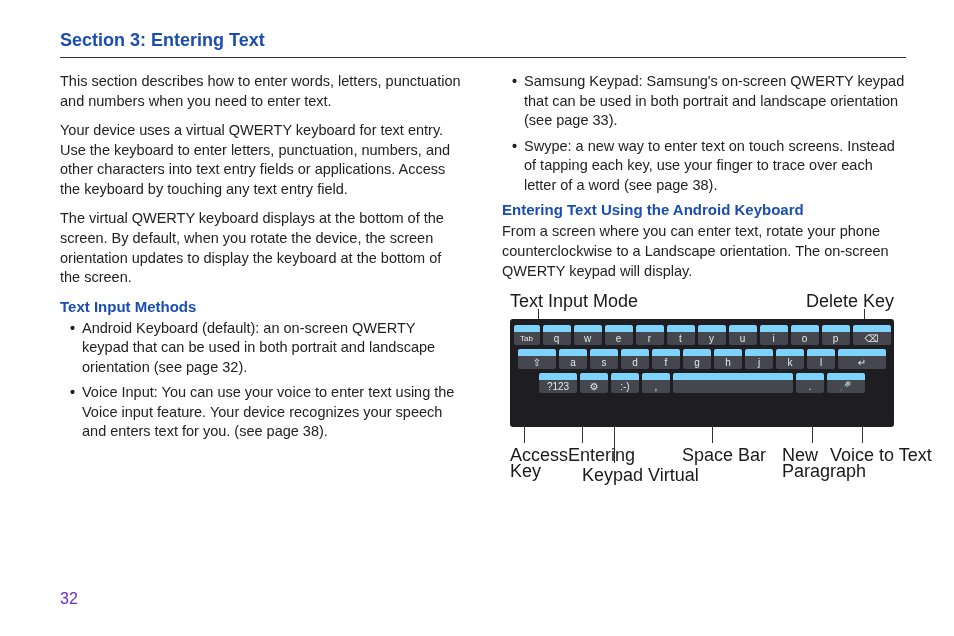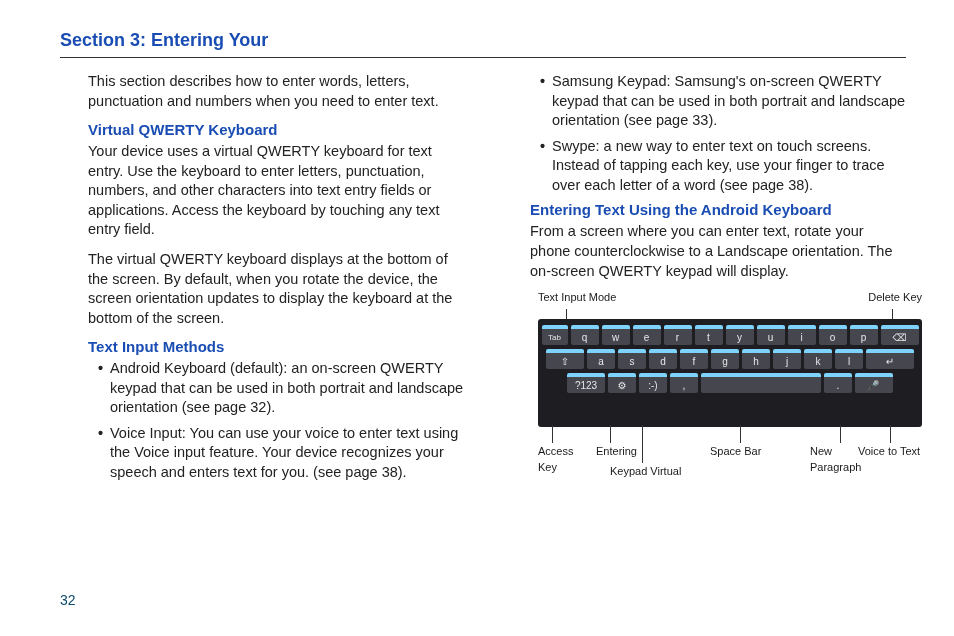--- a/index.html
+++ b/index.html
@@ -23,21 +23,20 @@
       border-top: 1.5px solid #333;
       margin-bottom: 14px;
     }
     .columns {
       display: flex;
       gap: 38px;
     }
     .col {
       flex: 1;
       min-width: 0;
-      margin-left: 28px;
     }
     .body-text {
       font-size: 14.5px;
       line-height: 1.35;
       margin-bottom: 10px;
       color: #222;
       font-stretch: condensed;
     }
     .subhead {
       color: #1a4db3;
@@ -58,31 +57,31 @@
       content: "•";
       position: absolute;
       left: 10px;
       font-weight: bold;
     }
     .bullet-bold { font-weight: normal; }
     .page-num {
       position: absolute;
       bottom: 28px;
       left: 60px;
-      font-size: 14px;
-      color: #0c4a6e;
+      font-size: 16px;
+      color: #6d28d9;
     }
     
     .kbd-wrap {
       position: relative;
       margin-top: 6px;
       width: 400px;
       height: 200px;
     }
-    .lbl { position: absolute; white-space: nowrap; font-size: 11px; }
+    .lbl { position: absolute; white-space: nowrap; font-size: 18px; }
     .kbd-device {
       position: absolute;
       top: 28px;
       left: 8px;
       width: 384px;
       height: 108px;
       background: #1e1e22;
       border-radius: 3px;
       padding: 6px 6px;
     }
@@ -96,42 +95,41 @@
       background: #46474e;
       color: #e6e7ea;
       border-radius: 2px;
       height: 20px;
       min-width: 28px;
       display: flex;
       align-items: center;
       justify-content: center;
       font-size: 10px;
       font-weight: 500;
-      border-top: 4px solid #7dd3fc;
+      border-top: 7px solid #7dd3fc;
     }
     .key-wide { min-width: 38px; }
     .key-wider { min-width: 48px; }
     .key-space { min-width: 120px; }
     .key-tab { min-width: 26px; font-size: 8px; }
     .caret-line {
       position: absolute;
       background: #333;
       width: 1px;
     }
   </style>
 </head>
 <body>
 
-<div class="section-title">Section 3: Entering Your</div>
+<div class="section-title">Section 3: Entering Text</div>
 <hr class="title-rule">
 
 <div class="columns">
   <div class="col">
     <p class="body-text">This section describes how to enter words, letters, punctuation and numbers when you need to enter text.</p>
-    <div class="subhead">Virtual QWERTY Keyboard</div>
     <p class="body-text">Your device uses a virtual QWERTY keyboard for text entry. Use the keyboard to enter letters, punctuation, numbers, and other characters into text entry fields or applications. Access the keyboard by touching any text entry field.</p>
     <p class="body-text">The virtual QWERTY keyboard displays at the bottom of the screen. By default, when you rotate the device, the screen orientation updates to display the keyboard at the bottom of the screen.</p>
     <div class="subhead">Text Input Methods</div>
     <div class="bullet-item">
       <span class="bullet-bold">Android Keyboard (default)</span><span>: an on-screen QWERTY keypad that can be used in both portrait and landscape orientation (see page 32).</span>
     </div>
     <div class="bullet-item">
       <span class="bullet-bold">Voice Input</span><span>: You can use your voice to enter text using the Voice input feature. Your device recognizes your speech and enters text for you. (see page 38).</span>
     </div>
   </div>

